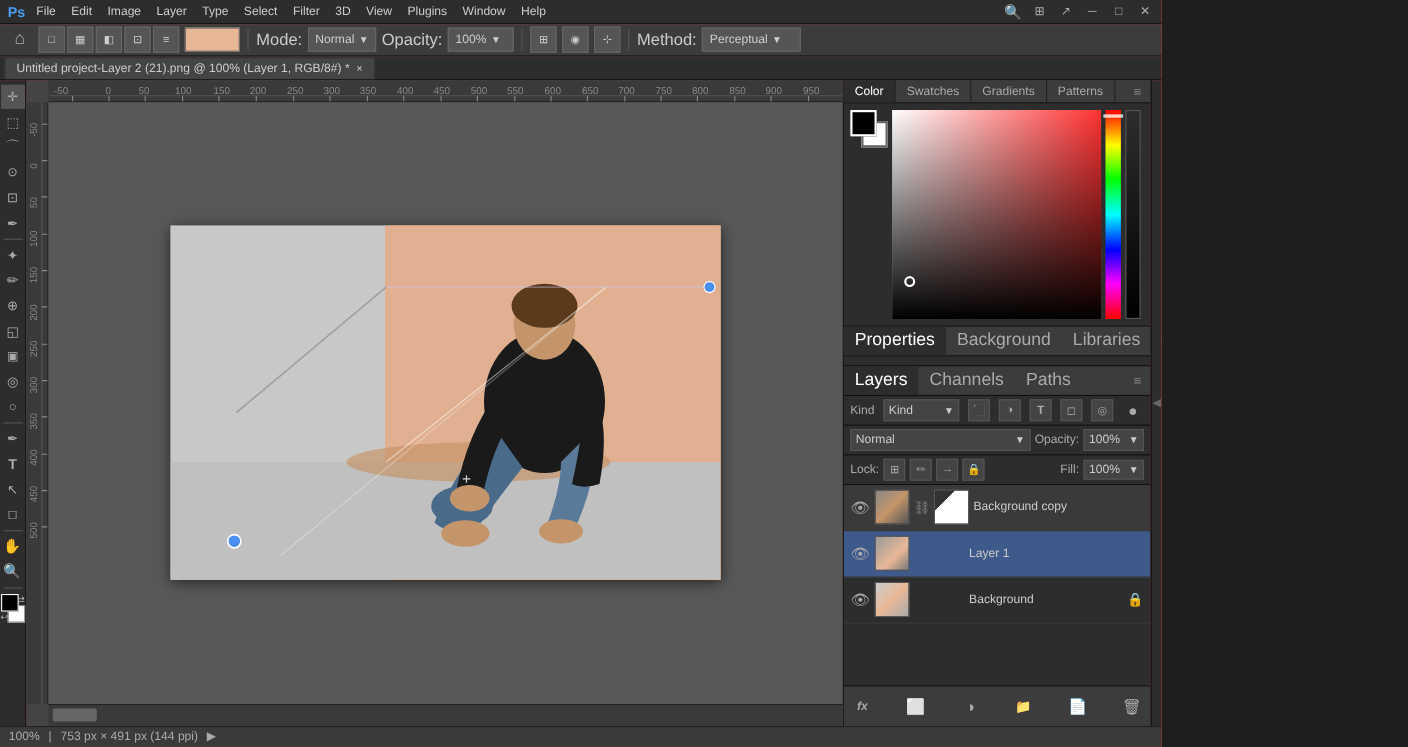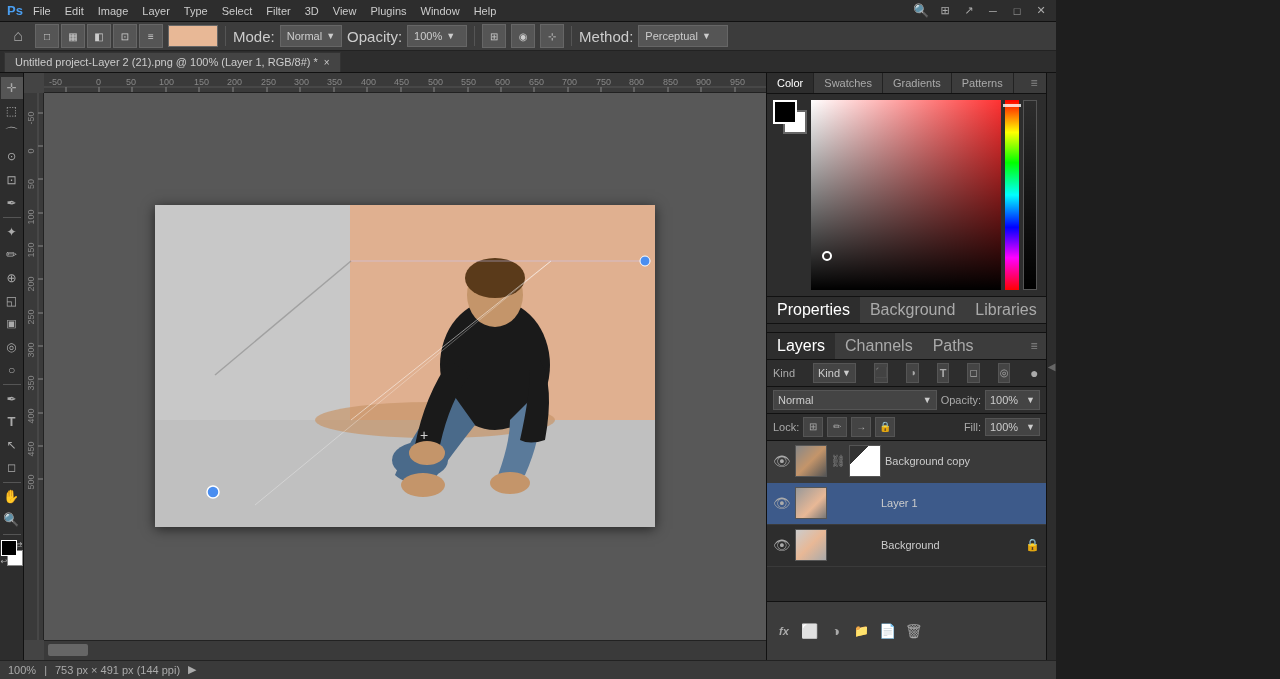--- a/index.html
+++ b/index.html
@@ -369,21 +369,21 @@
       <div id="layers-panel">
         <div class="layers-header">
           <span class="layers-tab active">Layers</span>
           <span class="layers-tab">Channels</span>
           <span class="layers-tab">Paths</span>
           <div style="margin-left:auto;display:flex;align-items:center;padding-right:4px;">
             <div style="width:16px;height:16px;display:flex;align-items:center;justify-content:center;color:#888;font-size:12px;">≡</div>
           </div>
         </div>
 
-        <div style="display:flex;align-items:center;padding:3px 6px;gap:18px;border-bottom:1px solid #111;">
+        <div style="display:flex;align-items:center;padding:3px 6px;gap:8px;border-bottom:1px solid #111;">
           <span style="font-size:11px;color:#aaa;">Kind</span>
           <div style="display:flex;align-items:center;background:#444;border:1px solid #555;padding:1px 4px;gap:2px;cursor:pointer;font-size:11px;color:#ccc;height:20px;flex:1;">
             <span>Kind</span>
             <span style="font-size:9px;margin-left:auto;">▼</span>
           </div>
           <div class="layers-icon-btn" style="width:20px;height:20px;background:#444;border:1px solid #555;display:flex;align-items:center;justify-content:center;font-size:10px;">⬛</div>
           <div class="layers-icon-btn" style="width:20px;height:20px;background:#444;border:1px solid #555;display:flex;align-items:center;justify-content:center;font-size:10px;">◑</div>
           <div class="layers-icon-btn" style="width:20px;height:20px;background:#444;border:1px solid #555;display:flex;align-items:center;justify-content:center;font-size:11px;font-weight:bold;">T</div>
           <div class="layers-icon-btn" style="width:20px;height:20px;background:#444;border:1px solid #555;display:flex;align-items:center;justify-content:center;font-size:10px;">◻</div>
           <div class="layers-icon-btn" style="width:20px;height:20px;background:#444;border:1px solid #555;display:flex;align-items:center;justify-content:center;font-size:10px;">◎</div>
@@ -442,21 +442,21 @@
             <div class="layer-thumb" style="background:#e8b896;position:relative;overflow:hidden;">
               <div style="width:100%;height:100%;background:linear-gradient(135deg,#ccc 0%,#e8b896 50%,#aaa 100%);"></div>
             </div>
             <div style="width:46px;"></div>
             <span class="layer-name">Background</span>
             <div style="color:#888;font-size:12px;">🔒</div>
           </div>
 
         </div>
 
-        <div style="display:flex;align-items:center;padding:18px 6px;gap:4px;border-top:1px solid #111;background:#3c3c3c;">
+        <div style="display:flex;align-items:center;padding:7px 6px;gap:4px;border-top:1px solid #111;background:#3c3c3c;justify-content:space-between;">
           <div class="footer-icon-btn" style="font-size:11px;font-style:italic;font-weight:bold;">fx</div>
           <div class="footer-icon-btn" style="font-size:14px;">⬜</div>
           <div class="footer-icon-btn" style="font-size:14px;">◑</div>
           <div class="footer-icon-btn" style="font-size:12px;">📁</div>
           <div class="footer-icon-btn" style="font-size:14px;">📄</div>
           <div class="footer-icon-btn" style="font-size:14px;">🗑</div>
         </div>
 
       </div>
     </div>

